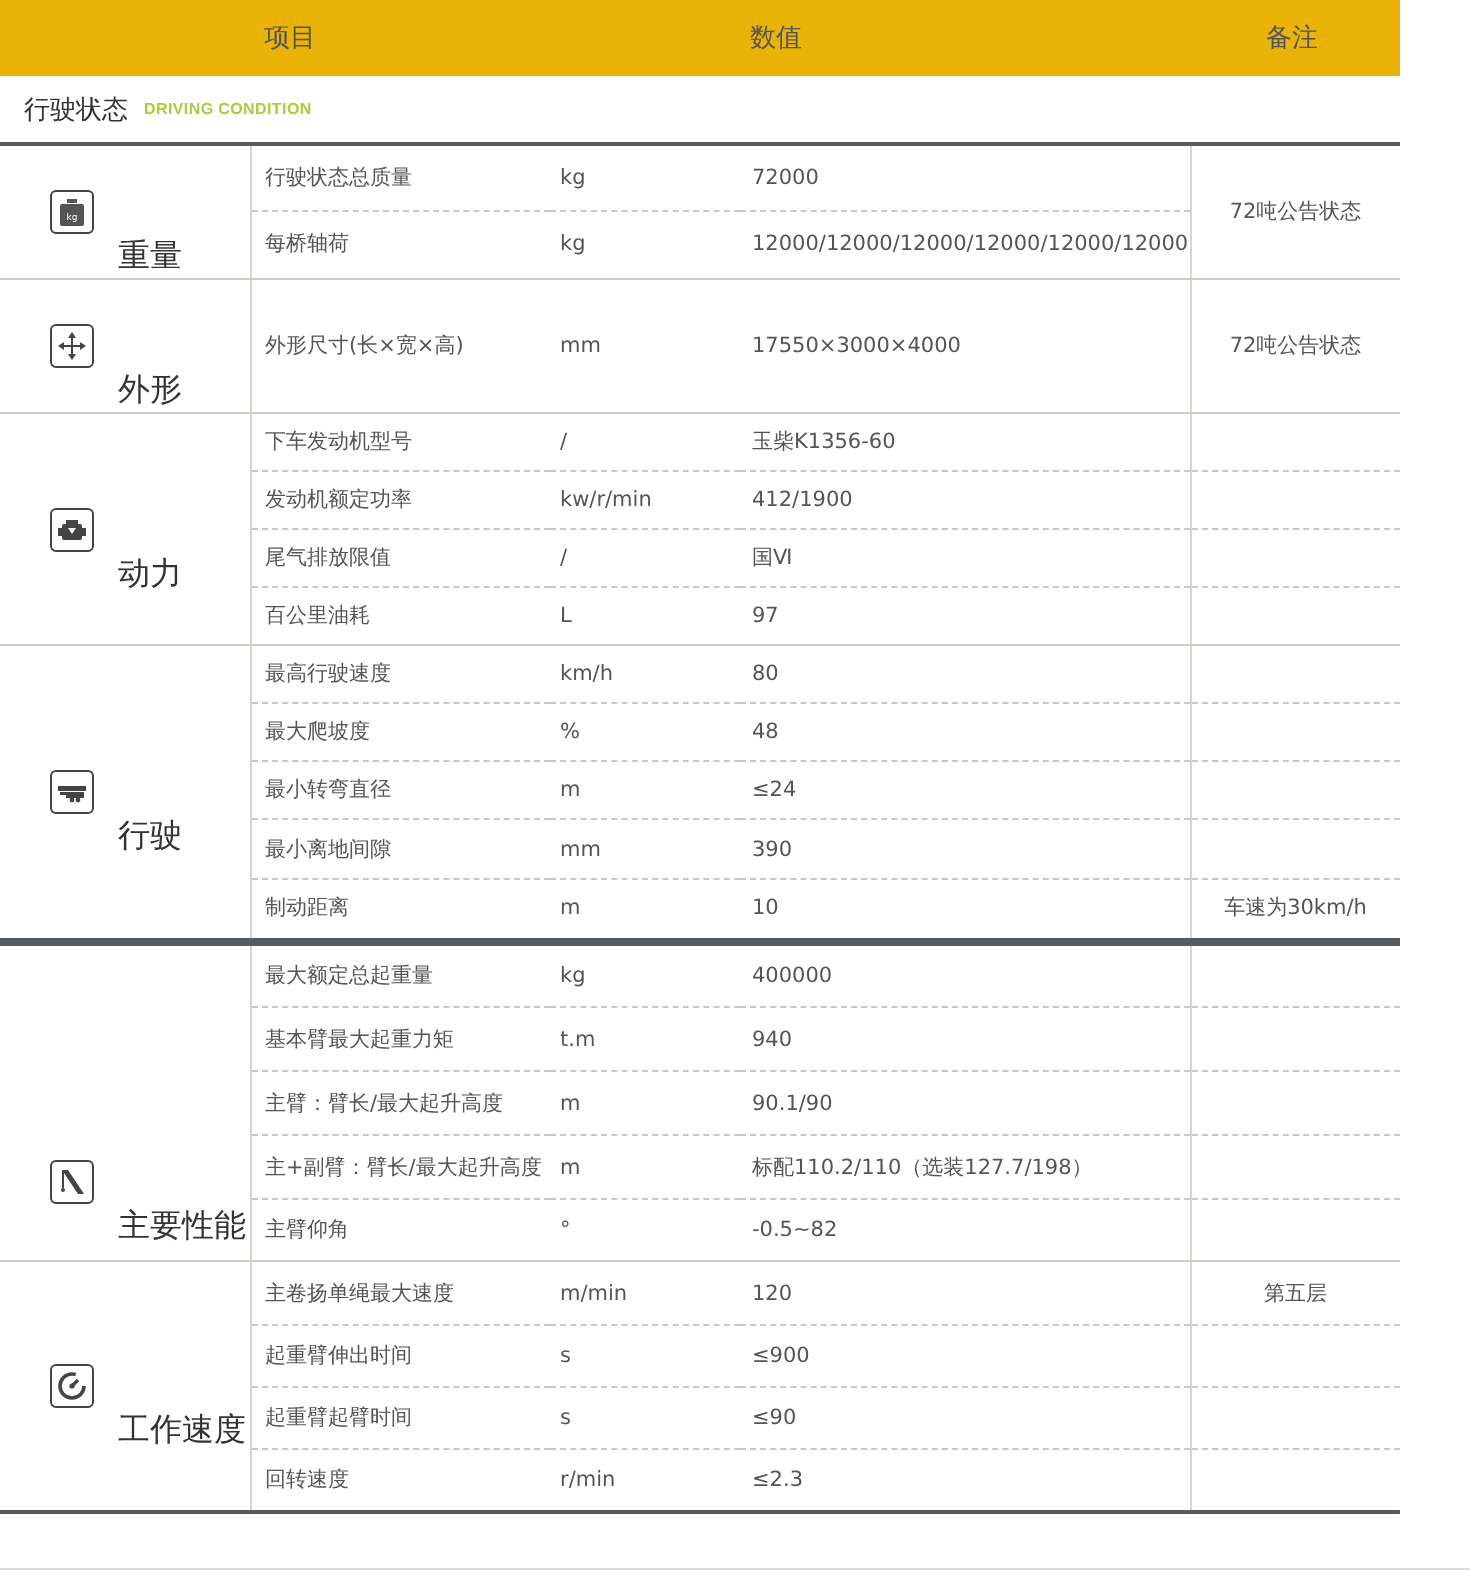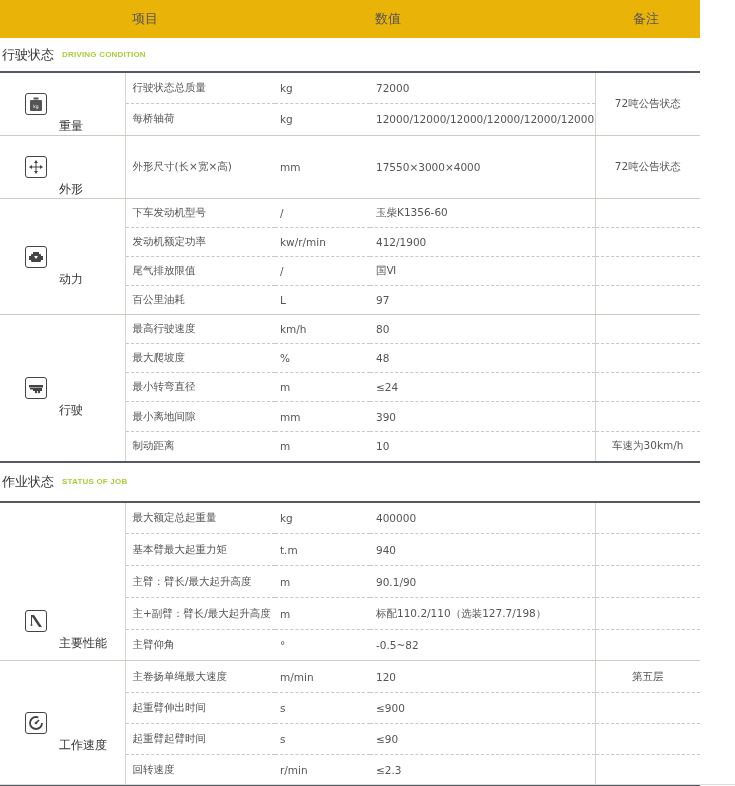--- a/index.html
+++ b/index.html
@@ -10,21 +10,21 @@
     position: relative;
   }
   .page { width: 700px; position: relative; }
   .header {
     height: 38px; background: #eab308; position: relative; width: 700px;
   }
   .header span {
     position: absolute; top: 10px; font-size: 13px; color: #555;
   }
   .section-title {
-    height: 33px; display: flex; align-items: center; padding-left: 2px;
+    height: 33px; display: flex; align-items: center; padding-left: 12px;
   }
   .section-title .cn { font-size: 13px; color: #333; }
   .section-title .en {
     font-family: "Liberation Sans", sans-serif; font-weight: bold;
     font-size: 8px; color: #abcd3a; margin-left: 8px; letter-spacing: 0.2px;
   }
   table.spec {
     width: 700px; border-collapse: collapse; table-layout: fixed;
     border-top: 2px solid #555a60;
     border-bottom: 2px solid #555a60;
@@ -45,21 +45,21 @@
   }
   td.note-dash { border-left: 1px solid #d8d4ce; text-align: center; }
   tbody.grp-last tr.last td { border-bottom: none; }
   tbody.grp-last td.cat, tbody.grp-last td.note { border-bottom: none; }
   .cat-inner { display: flex; align-items: center; padding-left: 25px; }
   .icon {
     width: 22px; height: 22px; border: 1.5px solid #444; border-radius: 3px;
     display: inline-flex; align-items: center; justify-content: center;
     margin-right: 12px; flex-shrink: 0;
   }
-  .cat-label { font-size: 12px; color: #333; margin-top: 45px; }
+  .cat-label { font-size: 16px; color: #333; margin-top: 45px; }
   .footer-line { position: absolute; left: 0; top: 784px; width: 735px; height: 1px; background: #ddd; }
 </style>
 </head>
 <body>
 
 <div class="page">
 
   <div class="header">
     <span style="left:132px;">项目</span>
     <span style="left:375px;">数值</span>
@@ -205,24 +205,20 @@
       </tr>
       <tr class="last" style="height:30px;margin-top:33px;">
         <td class="item">制动距离</td>
         <td class="unit">m</td>
         <td class="val">10</td>
         <td class="note-dash">车速为30km/h</td>
       </tr>
     </tbody>
   </table>
 
-  <div class="section-title" style="height:38px;">
-    <span class="cn">作业状态</span>
-    <span class="en">STATUS OF JOB</span>
-  </div>
 
   <table class="spec">
 
     <tbody>
       <tr class="dash" style="height:32px;">
         <td class="cat" rowspan="5">
           <div class="cat-inner" style="align-items:center; padding-top:80px;">
             <span class="icon">
               <svg width="16" height="16" viewBox="0 0 16 16" fill="#444">
                   <polygon points="3,2 6,2 14,14 11,14"></polygon>

